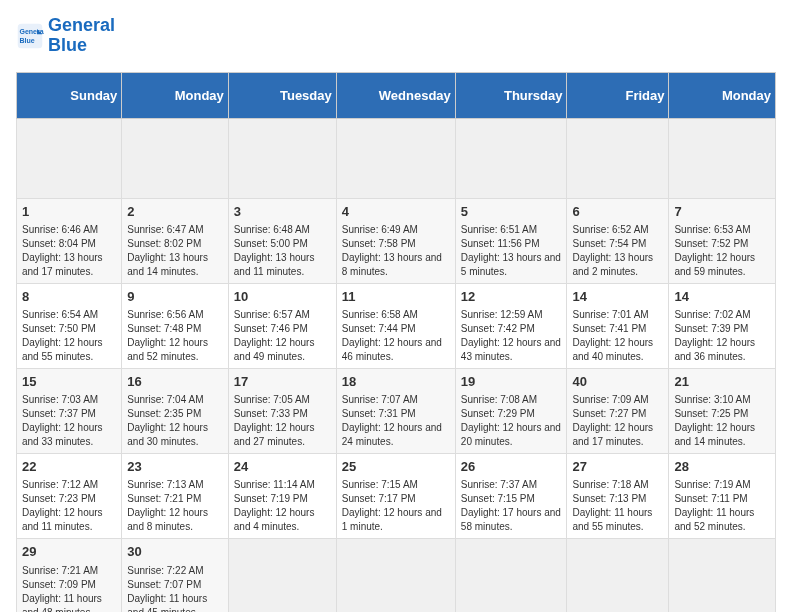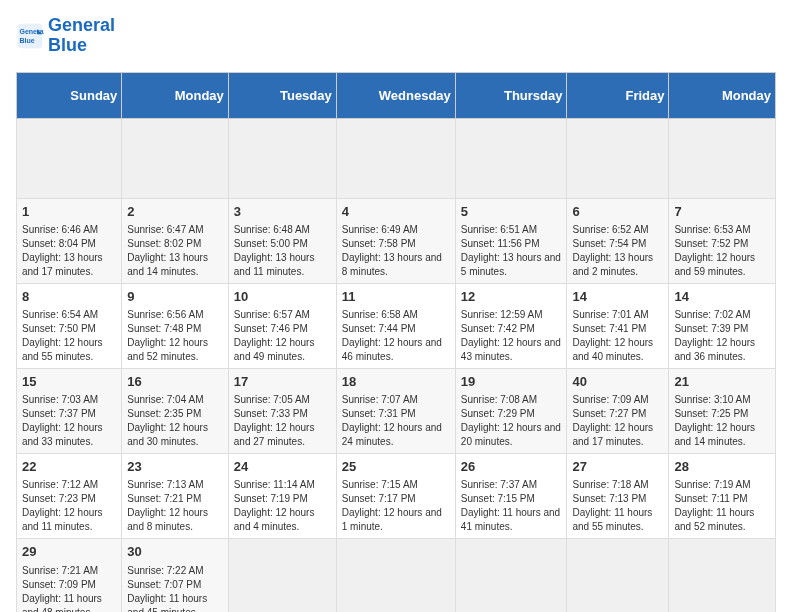--- a/index.html
+++ b/index.html
@@ -283,21 +283,21 @@
         <td>
           <span class="day-num">25</span>
           <div>Sunrise: 7:15 AM</div>
           <div>Sunset: 7:17 PM</div>
           <div>Daylight: 12 hours and 1 minute.</div>
         </td>
         <td>
           <span class="day-num">26</span>
           <div>Sunrise: 7:37 AM</div>
           <div>Sunset: 7:15 PM</div>
-          <div>Daylight: 11 hours and 41 minutes.</div>
+          <div>Daylight: 17 hours and 58 minutes.</div>
         </td>
         <td>
           <span class="day-num">27</span>
           <div>Sunrise: 7:18 AM</div>
           <div>Sunset: 7:13 PM</div>
           <div>Daylight: 11 hours and 55 minutes.</div>
         </td>
         <td>
           <span class="day-num">28</span>
           <div>Sunrise: 7:19 AM</div>

